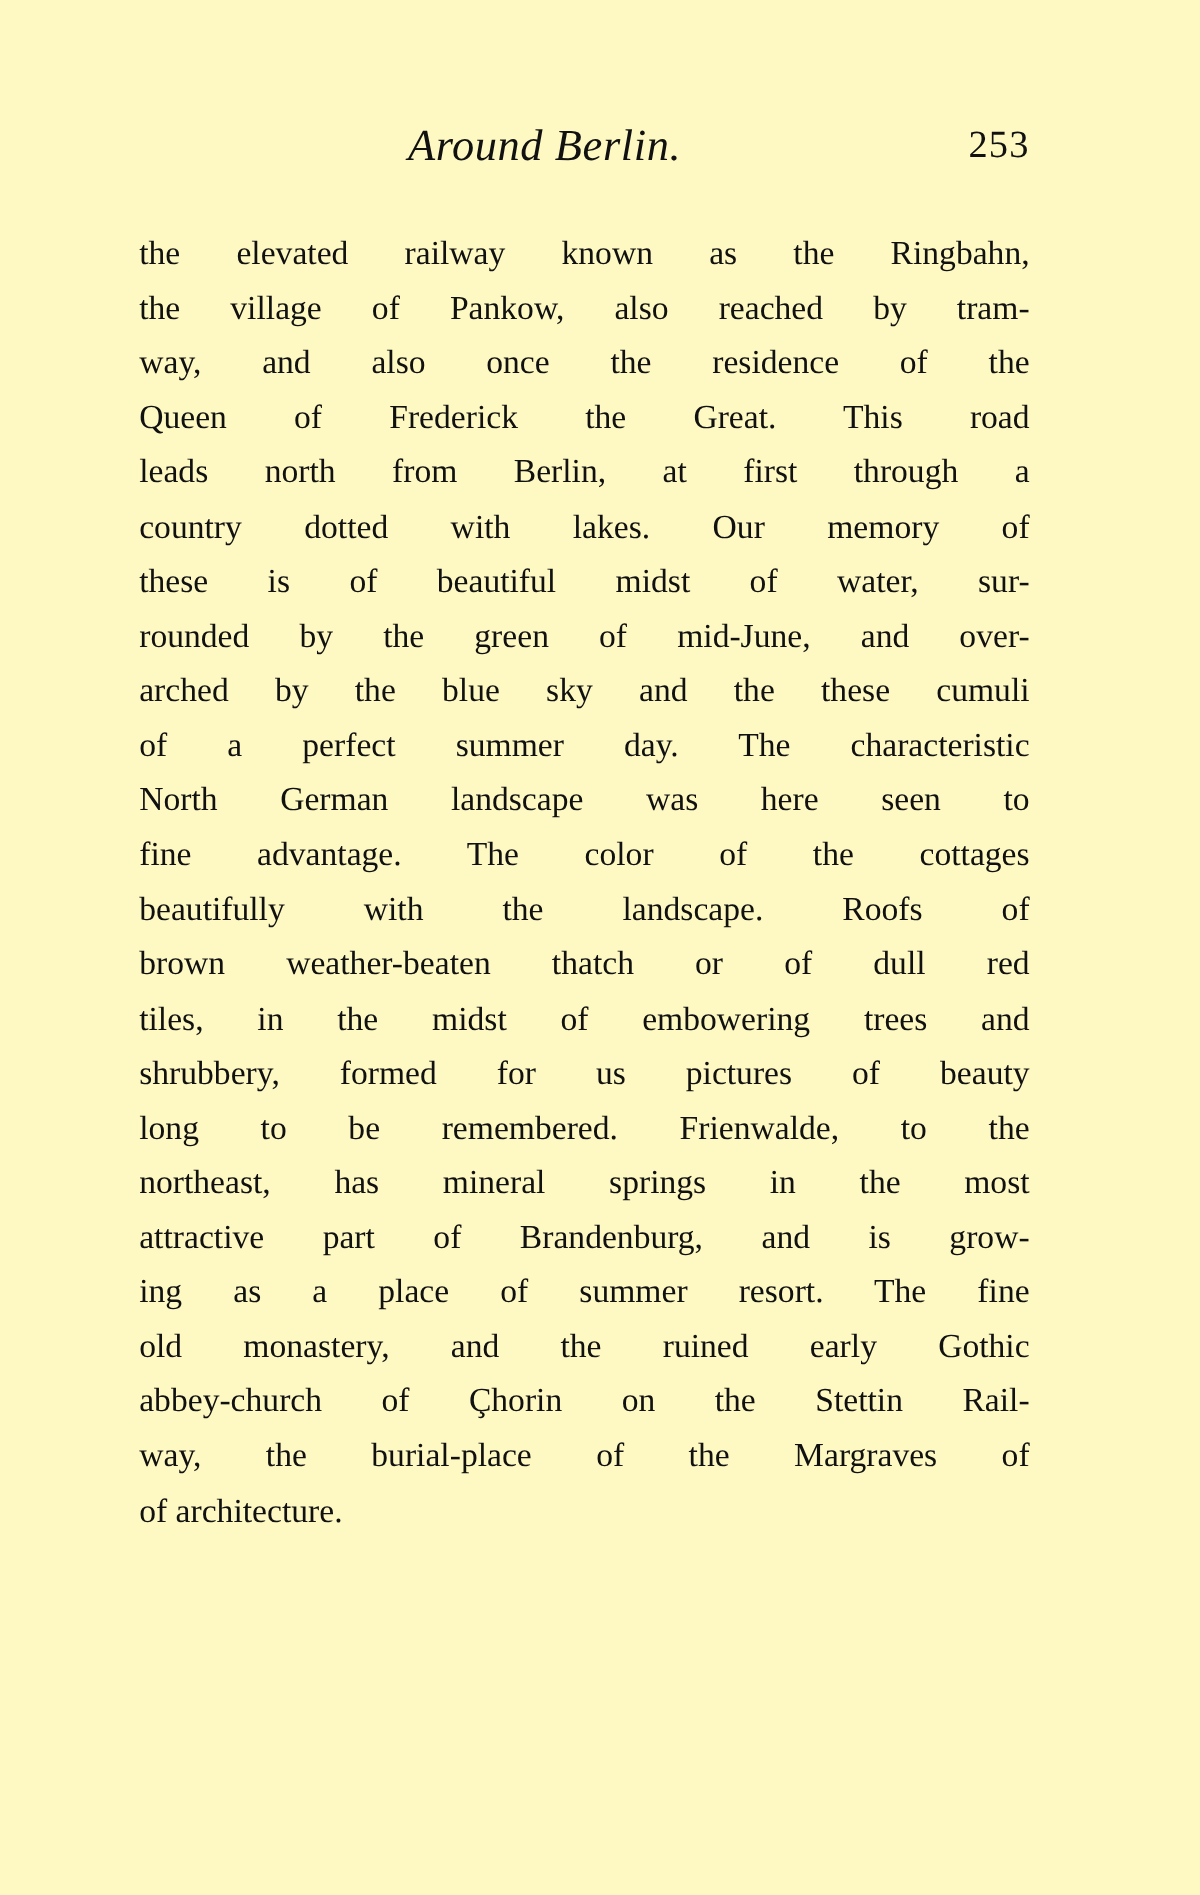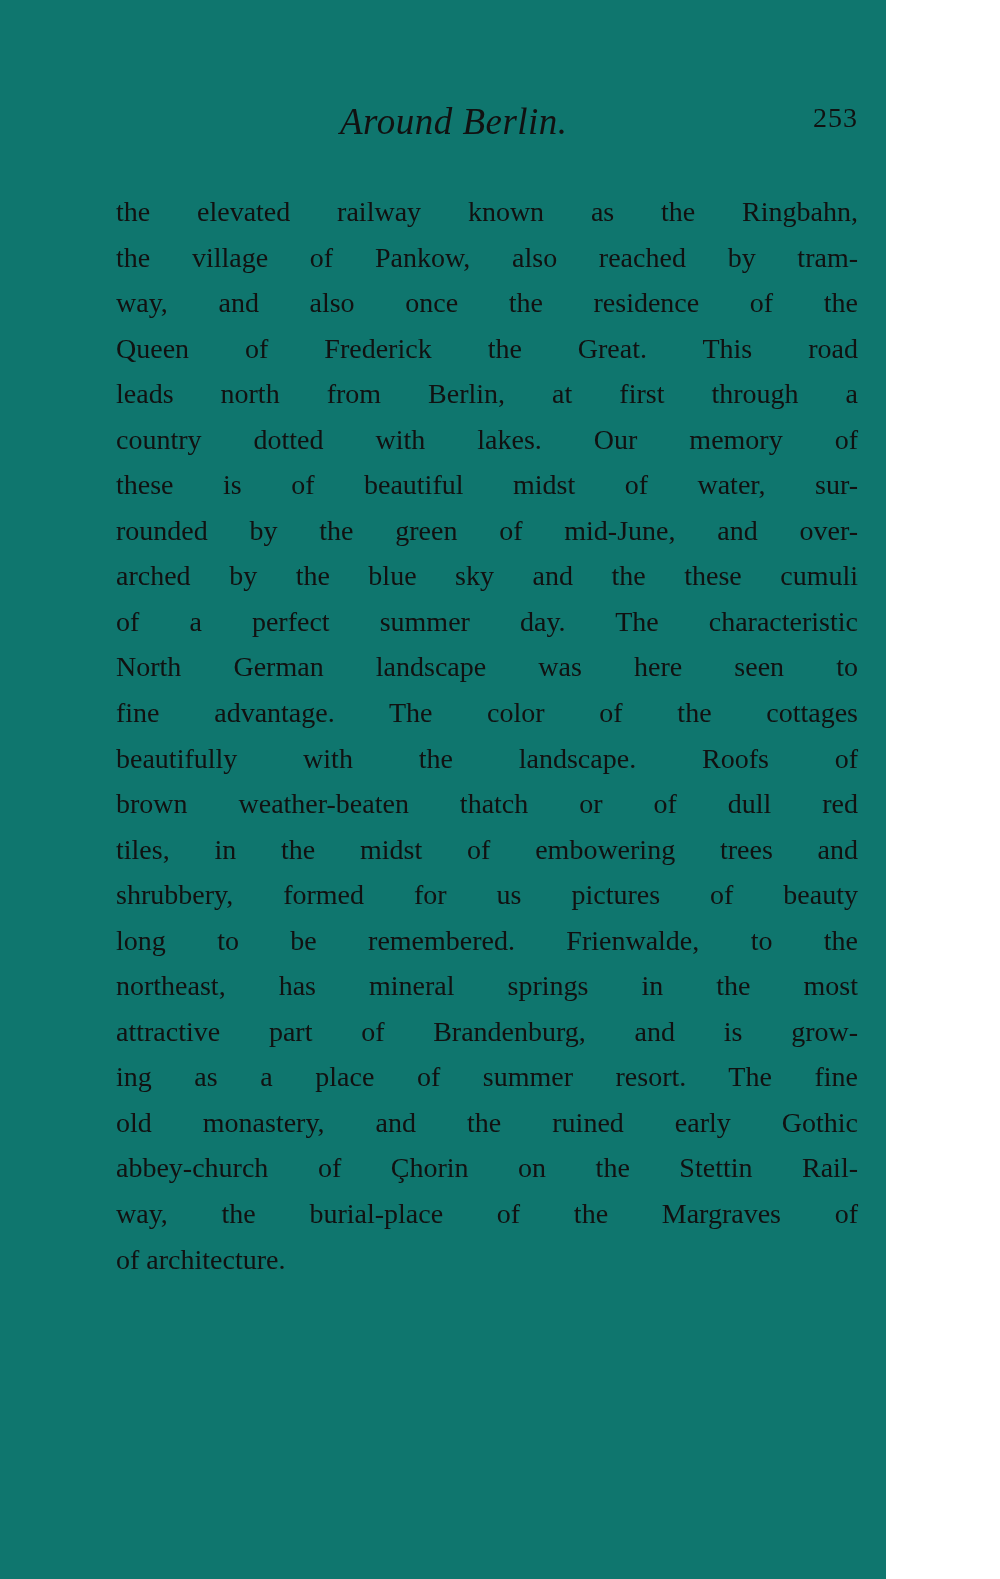--- a/index.html
+++ b/index.html
@@ -1,31 +1,31 @@
 <!DOCTYPE html>
 <html><head>
   <meta charset="utf-8">
   <style>
     html, body { margin: 0; padding: 0; background: #ffffff; }
     body { width: 1000px; height: 1579px; position: relative; overflow: hidden; }
     .page {
-      position: absolute; left: 0; top: 0; width: 886px; height: 1579px;
-      background: #0f766e; color: #111111;
+      position: absolute; left: 0; top: 0; width: 1000px; height: 1579px;
+      background: #fef9c3; color: #111111;
       font-family: "Liberation Serif", "DejaVu Serif", serif;
     }
     .running-head {
       position: absolute; top: 100px; left: 116px; width: 742px; height: 48px;
     }
     .running-title {
       position: absolute; left: 224px; top: 0;
       font-style: italic; font-size: 37px; letter-spacing: 0.5px;
     }
     .page-number {
       position: absolute; right: 0; top: 2px;
-      font-size: 28px; letter-spacing: 1px;
+      font-size: 32px; letter-spacing: 1px;
     }
     .body-text {
       position: absolute; left: 116px; top: 189px; width: 742px;
     }
     .line {
       display: block; height: 45.55px; line-height: 45.55px;
       font-size: 28px; white-space: nowrap;
       text-align: justify; text-align-last: justify;
     }
     .line.last { text-align-last: left; }

